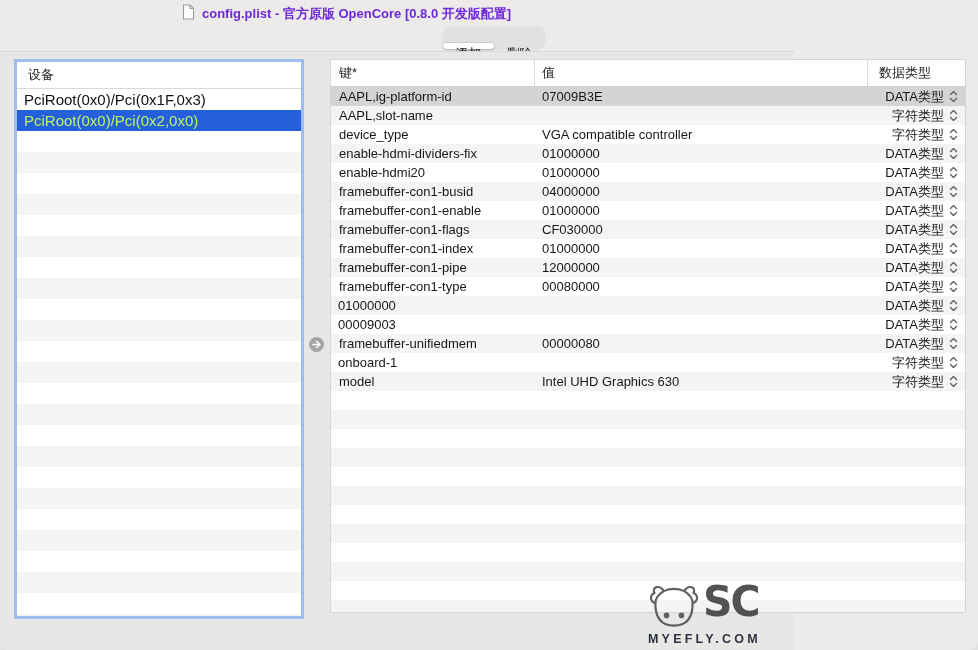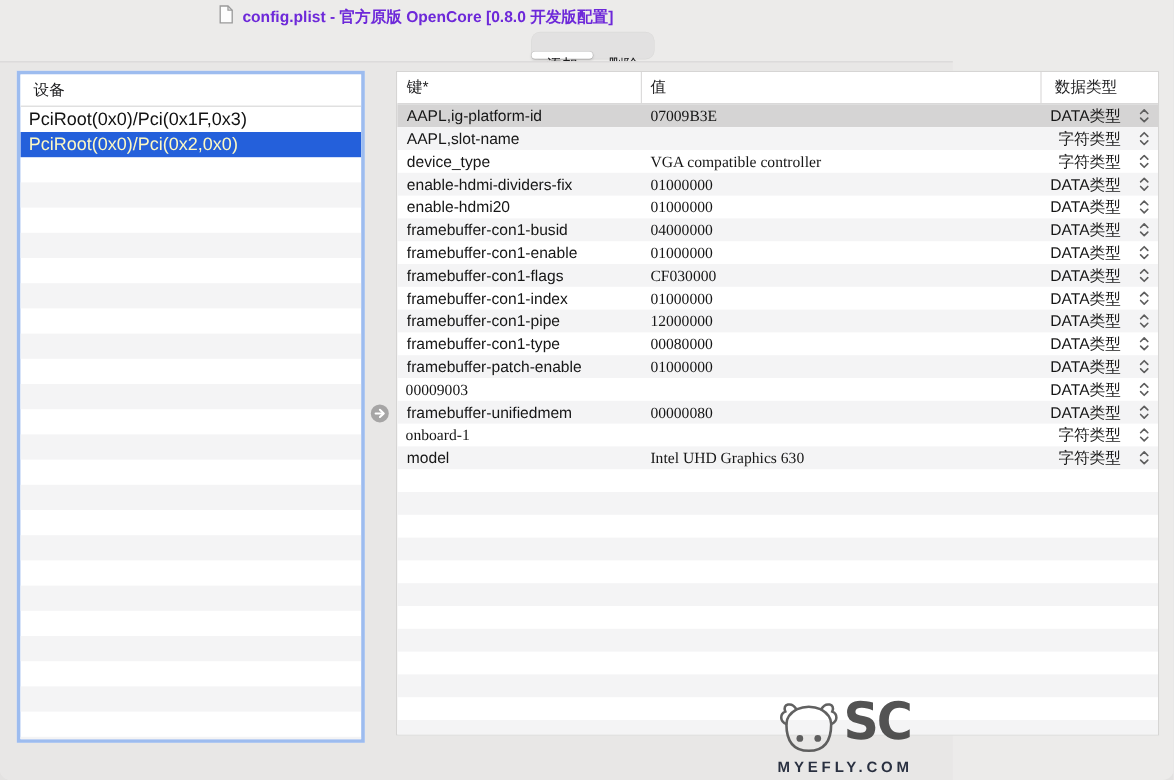--- a/index.html
+++ b/index.html
@@ -18,37 +18,37 @@
   
   .content{position:absolute;left:0;top:51px;width:794px;height:599px;background:#E8E7E6;
     border-top:1px solid #D9D8D7;box-sizing:border-box;}
   
   .device-panel{position:absolute;left:14px;top:58px;width:290px;height:560px;background:#FFF;
     border:3px solid var(--focus-ring);box-sizing:border-box;overflow:hidden;}
   .device-header{height:26px;line-height:26px;padding-left:11px;font-size:13px;color:#1C1C1E;
     border-bottom:1px solid #D9D9D9;background:#FFF;}
   .device-row{height:21px;line-height:21px;padding-left:7px;font-size:15px;color:#111;white-space:nowrap;}
   .device-row.stripe{background:var(--stripe);}
-  .device-row.selected{background:var(--accent);color:#fef9c3;}
+  .device-row.selected{background:var(--accent);color:#bef264;}
   
   .transfer{position:absolute;left:309px;top:336px;width:15px;height:15px;border-radius:50%;
     background:#A6A5A5;display:flex;align-items:center;justify-content:center;}
   
   .prop-table{position:absolute;left:330px;top:58px;width:636px;height:554px;background:#FFF;
     border:1px solid #D6D5D4;box-sizing:border-box;overflow:hidden;}
   .prop-header{display:flex;height:26px;border-bottom:1px solid #D1D0D0;font-size:13px;color:#1C1C1E;background:#FFF;}
   .col-key{width:204px;padding-left:8px;line-height:26px;border-right:1px solid #DCDBDB;box-sizing:border-box;}
   .col-value{width:333px;padding-left:7px;line-height:26px;border-right:1px solid #DCDBDB;box-sizing:border-box;}
   .col-type{flex:1;text-align:right;padding-right:34px;line-height:26px;}
   .prop-row{display:flex;height:19px;font-size:13px;color:#161616;align-items:center;}
   .prop-row.stripe{background:var(--stripe);}
   .prop-row.selected{background:var(--sel-gray);}
   .cell-key{width:204px;padding-left:8px;box-sizing:border-box;white-space:nowrap;overflow:hidden;}
-  .cell-value{width:333px;padding-left:7px;box-sizing:border-box;white-space:nowrap;overflow:hidden;font-family:Liberation Serif, serif;}
-  .cell-type{flex:1;display:flex;justify-content:flex-end;align-items:center;gap:15px;padding-right:7px;}
+  .cell-value{width:333px;padding-left:7px;box-sizing:border-box;white-space:nowrap;overflow:hidden;}
+  .cell-type{flex:1;display:flex;justify-content:flex-end;align-items:center;gap:5px;padding-right:7px;}
   
   .watermark{position:absolute;left:646px;top:581px;width:122px;height:67px;opacity:0.88;}
   .wm-cow{position:absolute;left:0;top:2px;}
   .wm-logo{position:absolute;left:57px;top:-4px;font-size:41px;font-weight:800;color:#3C3C3C;
     letter-spacing:-2px;font-family:"DejaVu Sans","Liberation Sans",sans-serif;transform:scaleY(1.05);}
   .wm-site{position:absolute;left:2px;top:51px;font-size:12.5px;font-weight:700;letter-spacing:3.2px;color:#0f172a;white-space:nowrap;}
 </style>
 </head>
 <body>
 
@@ -252,21 +252,20 @@
               <span>DATA类型</span>
               <span style="display: inline-flex;">
                 <svg width="9" height="13" viewBox="0 0 9 13">
                   <path d="M1.5 4.6 L4.5 1.6 L7.5 4.6" fill="none" stroke="#5E5E5E" stroke-width="1.35" stroke-linecap="round" stroke-linejoin="round"></path>
                   <path d="M1.5 8.4 L4.5 11.4 L7.5 8.4" fill="none" stroke="#5E5E5E" stroke-width="1.35" stroke-linecap="round" stroke-linejoin="round"></path>
                 </svg>
               </span>
             </div>
           </div>
           <div class="prop-row stripe">
-            <div class="cell-key">framebuffer-patch-enable</div>
             <div class="cell-value">01000000</div>
             <div class="cell-type">
               <span>DATA类型</span>
               <span style="display: inline-flex;">
                 <svg width="9" height="13" viewBox="0 0 9 13">
                   <path d="M1.5 4.6 L4.5 1.6 L7.5 4.6" fill="none" stroke="#5E5E5E" stroke-width="1.35" stroke-linecap="round" stroke-linejoin="round"></path>
                   <path d="M1.5 8.4 L4.5 11.4 L7.5 8.4" fill="none" stroke="#5E5E5E" stroke-width="1.35" stroke-linecap="round" stroke-linejoin="round"></path>
                 </svg>
               </span>
             </div>

